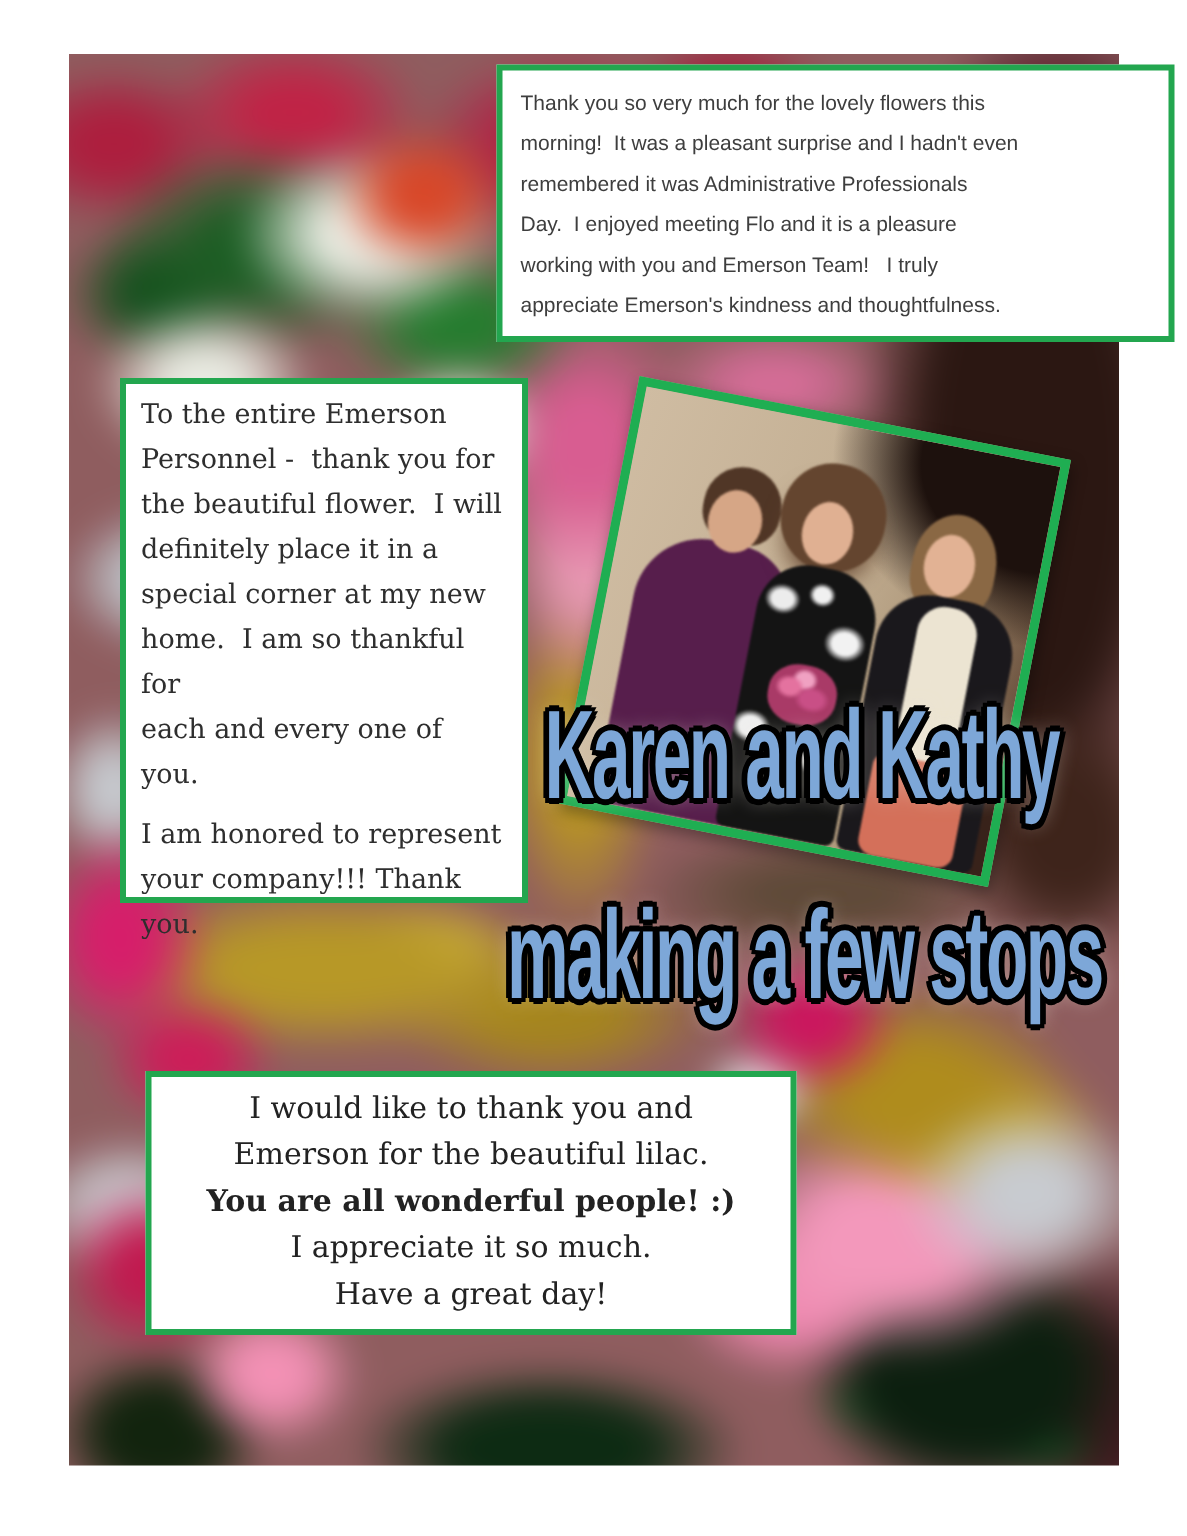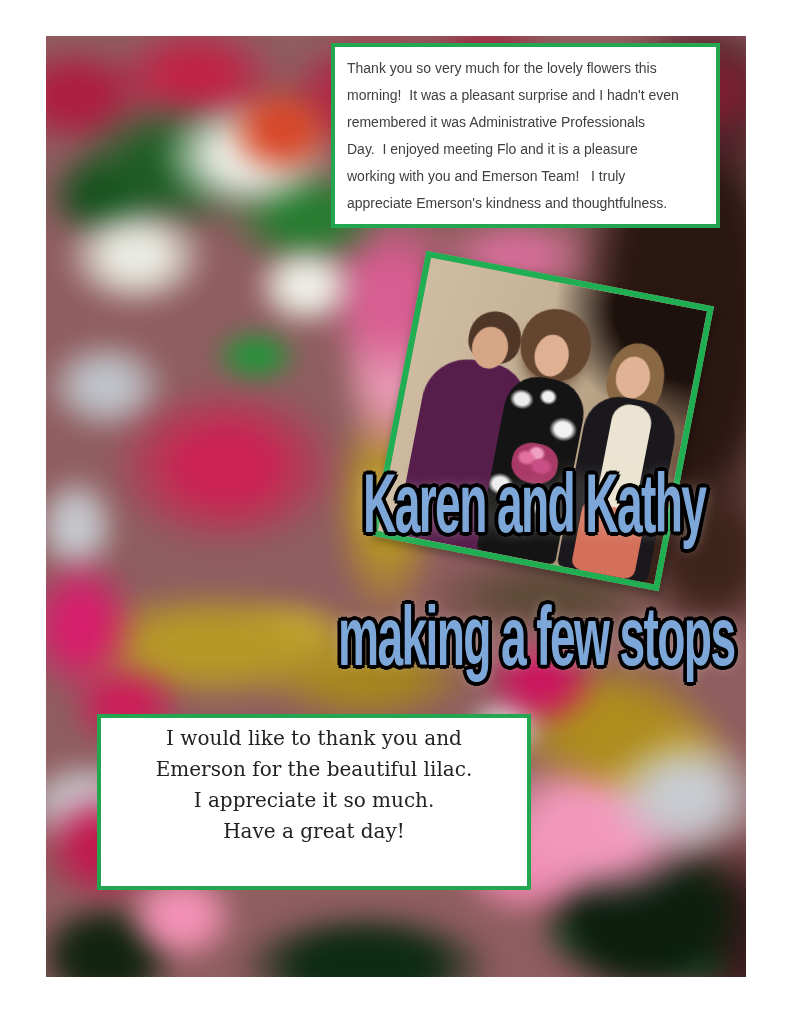--- a/index.html
+++ b/index.html
@@ -61,21 +61,21 @@
       radial-gradient(50px 16px at 665px 955px, #17692c 40%, transparent 100%),
       radial-gradient(90px 70px at 85px 945px, #13240f 42%, transparent 82%),
       radial-gradient(160px 70px at 345px 955px, #0f2a14 42%, transparent 82%),
       radial-gradient(70px 110px at 715px 925px, #3a1a1e 40%, transparent 100%);
   }
 
   
   .note { position:absolute; background:#ffffff; border:4px solid #23a64f; z-index:5; }
   .multiline { white-space:pre-wrap; }
 
-  .note-top { left:331px; top:43px; width:389px; height:185px; padding:8px 12px; }
+  .note-top { left:331px; top:43px; width:452px; height:185px; padding:8px 12px; }
   .note-top p { font-family:"Liberation Sans", sans-serif; font-size:14px; line-height:27px; color:#3e3e3e; }
 
   .note-left { left:80px; top:252px; width:272px; height:350px; padding:6px 10px; }
   .note-left p { font-family:"DejaVu Serif", serif; font-size:18px; line-height:30px; color:#2e2e2e; }
   .note-left p.para1 { margin-bottom:10px; }
 
   .note-bottom { left:97px; top:714px; width:434px; height:176px; padding:5px 8px; text-align:center; }
   .note-bottom p { font-family:"DejaVu Serif", serif; font-size:20px; line-height:31px; color:#222222; }
   .note-bottom p.bold { font-weight:bold; }
 
@@ -146,20 +146,32 @@
 
   <div class="note note-top">
     <p class="multiline">Thank you so very much for the lovely flowers this
 morning!  It was a pleasant surprise and I hadn't even
 remembered it was Administrative Professionals
 Day.  I enjoyed meeting Flo and it is a pleasure
 working with you and Emerson Team!   I truly
 appreciate Emerson's kindness and thoughtfulness.</p>
   </div>
 
+  <div class="note note-left">
+    <p class="multiline para1">To the entire Emerson
+Personnel -  thank you for
+the beautiful flower.  I will
+definitely place it in a
+special corner at my new
+home.  I am so thankful for
+each and every one of you.</p>
+    <p class="multiline">I am honored to represent
+your company!!! Thank
+you.</p>
+  </div>
 
   <div class="photo-frame">
     <div class="photo-wall"></div>
     <div class="people">
       <div class="hair1"></div>
       <div class="body1"></div>
       <div class="face1"></div>
       <div class="hair2"></div>
       <div class="body2"></div>
       <div class="face2"></div>
@@ -171,17 +183,18 @@
       <div class="face3"></div>
     </div>
   </div>
 
   <div class="headline hl1">Karen and Kathy</div>
   <div class="headline hl2">making a few stops</div>
 
   <div class="note note-bottom">
     <p class="multiline">I would like to thank you and
 Emerson for the beautiful lilac.</p>
+    <p class="multiline bold">You are all wonderful people! :)</p>
     <p class="multiline">I appreciate it so much.
 Have a great day!</p>
   </div>
 
 </div>
 
 </body></html>

